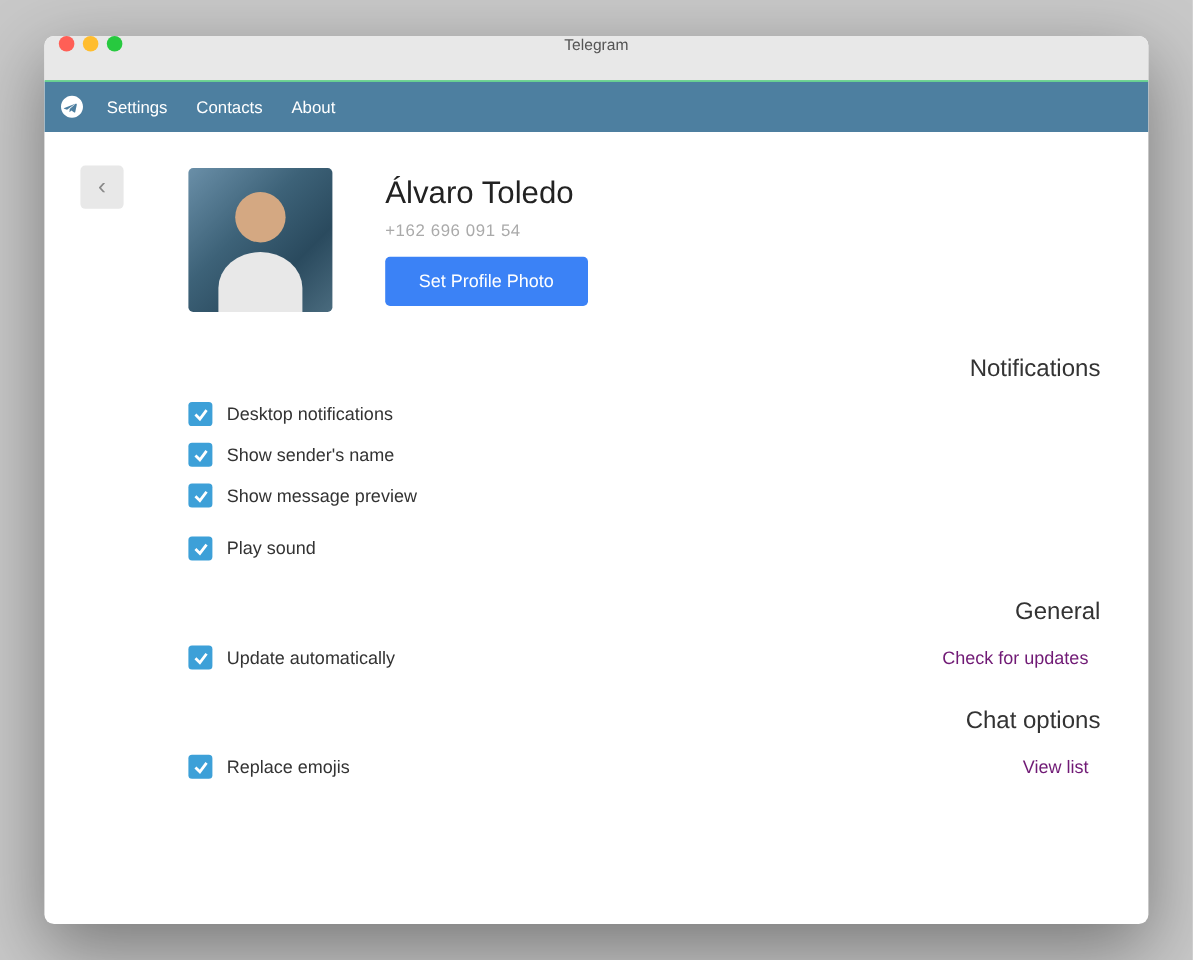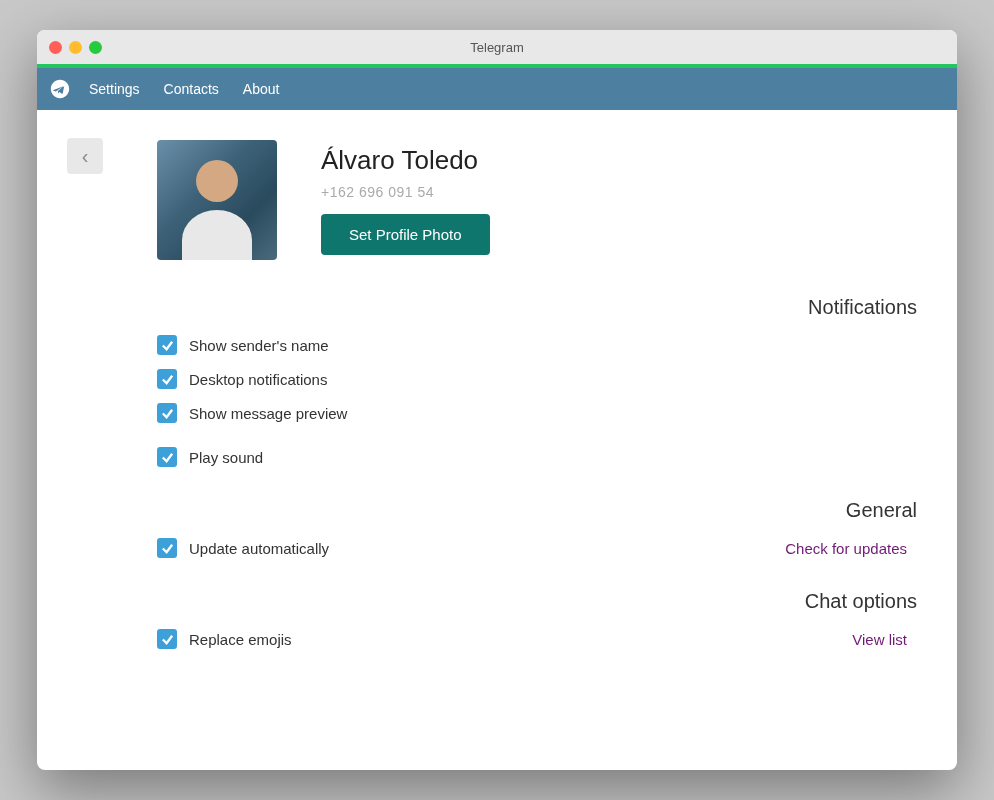--- a/index.html
+++ b/index.html
@@ -18,24 +18,23 @@
       border-radius: 8px;
       box-shadow: 0 20px 60px rgba(0,0,0,0.4);
       overflow: hidden;
       display: flex;
       flex-direction: column;
     }
     .title-bar {
       background: #e8e8e8;
       height: 38px;
       display: flex;
-      align-items: center;
       justify-content: center;
       position: relative;
-      border-bottom: 4px solid #22c55e;
+      border-bottom: 1px solid #22c55e;
     }
     .window-controls {
       position: absolute;
       left: 12px;
       display: flex;
       gap: 7px;
       align-items: center;
     }
     .wc-btn {
       width: 13px;
@@ -147,21 +146,21 @@
       font-size: 26px;
       font-weight: 400;
       color: #222;
     }
     .profile-phone {
       font-size: 14px;
       color: #aaa;
       letter-spacing: 0.5px;
     }
     .set-photo-btn {
-      background: #0f766e;
+      background: #3b82f6;
       color: white;
       border: none;
       padding: 12px 28px;
       border-radius: 4px;
       font-size: 15px;
       cursor: pointer;
       margin-top: 6px;
       font-weight: 400;
     }
     .settings-body {
@@ -275,29 +274,29 @@
 
       <div>
         <div class="section-title">Notifications</div>
         <div class="notifications-group">
           <div class="checkbox-item">
             <div class="checkbox">
               <svg viewBox="0 0 14 14">
                   <polyline points="2,7 6,11 12,3"></polyline>
                 </svg>
             </div>
-            <span class="checkbox-label">Show sender's name</span>
+            <span class="checkbox-label">Desktop notifications</span>
           </div>
           <div class="checkbox-item">
             <div class="checkbox">
               <svg viewBox="0 0 14 14">
                   <polyline points="2,7 6,11 12,3"></polyline>
                 </svg>
             </div>
-            <span class="checkbox-label">Desktop notifications</span>
+            <span class="checkbox-label">Show sender's name</span>
           </div>
           <div class="checkbox-item">
             <div class="checkbox">
               <svg viewBox="0 0 14 14">
                   <polyline points="2,7 6,11 12,3"></polyline>
                 </svg>
             </div>
             <span class="checkbox-label">Show message preview</span>
           </div>
         </div>

